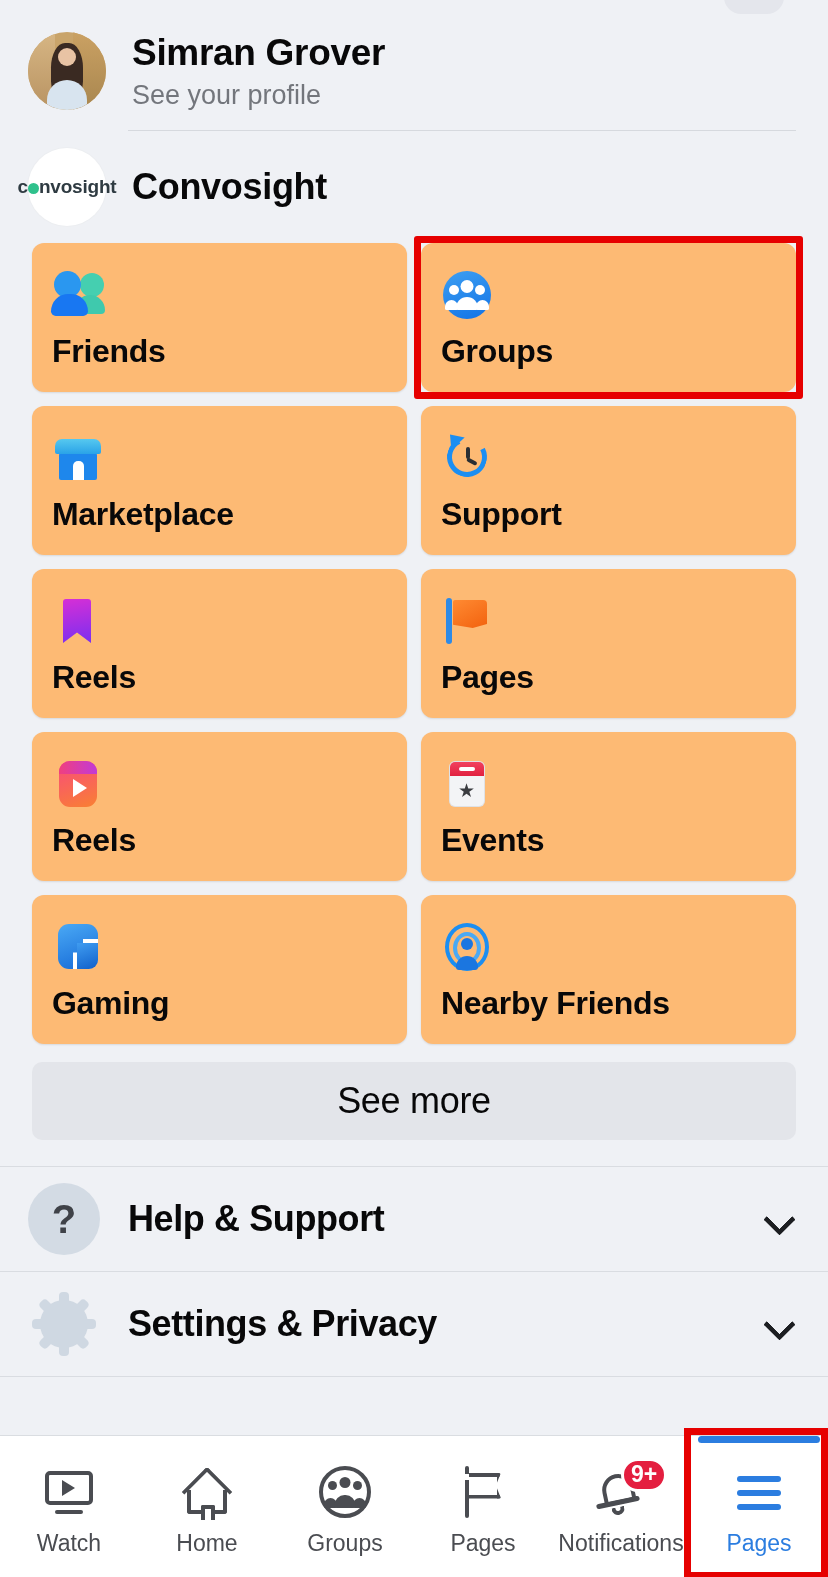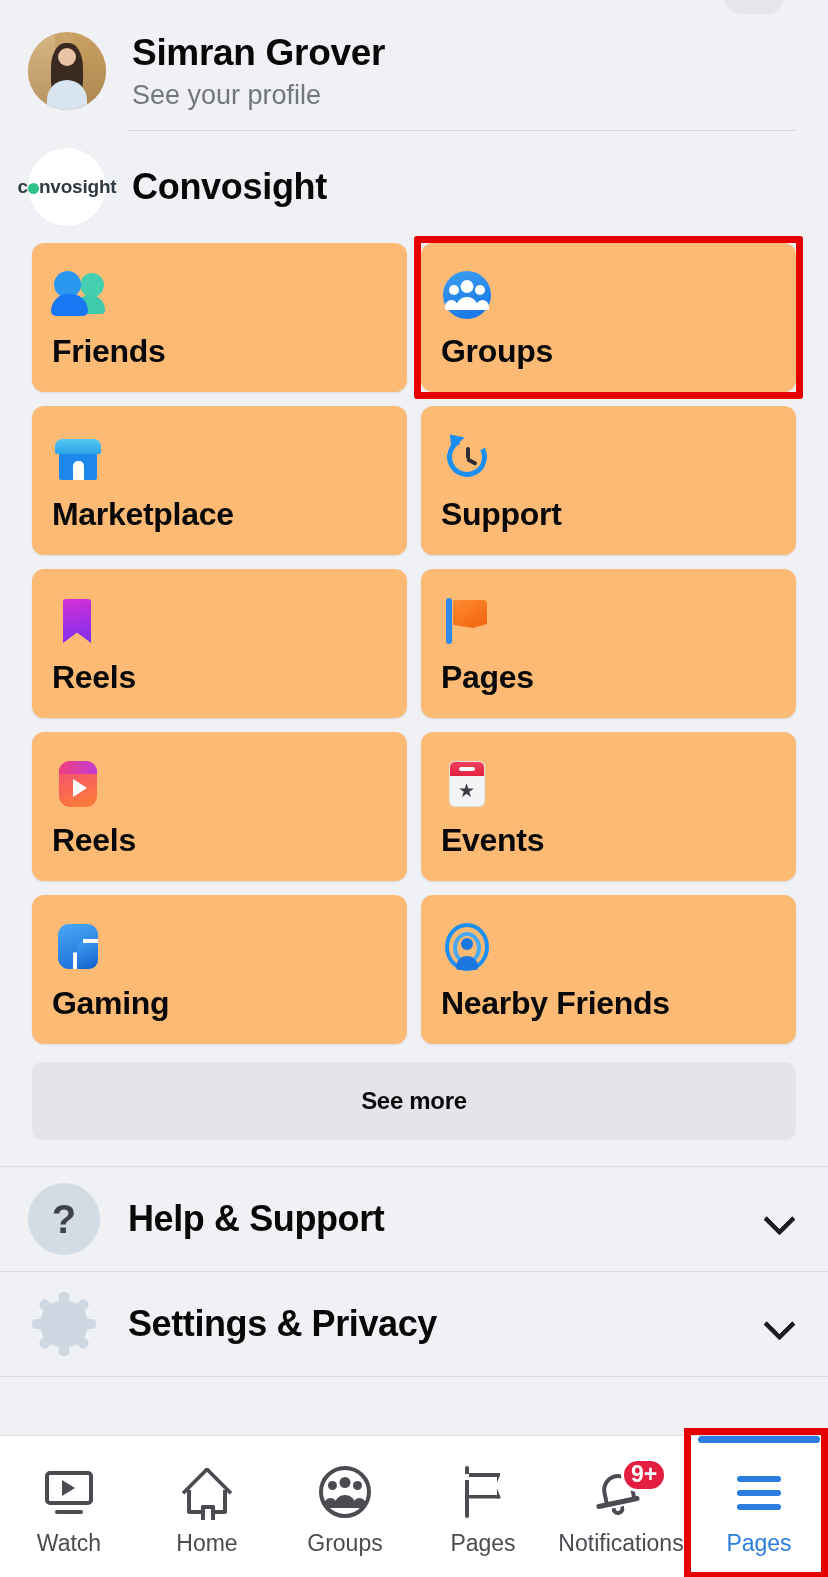--- a/index.html
+++ b/index.html
@@ -123,21 +123,21 @@
   .i-nearby .r1{position:absolute;left:4px;top:2px;width:44px;height:48px;border-radius:50%;border:4px solid #1b8ef2;}
   .i-nearby .r2{position:absolute;left:12px;top:11px;width:28px;height:32px;border-radius:50%;border:4px solid #4aa9f5;}
   .i-nearby .hd{position:absolute;left:20px;top:17px;width:12px;height:12px;border-radius:50%;background:#1b76e0;}
   .i-nearby .bd{position:absolute;left:15px;bottom:3px;width:22px;height:14px;border-radius:11px 11px 3px 3px;background:#1b76e0;}
 
   
   .see-more-wrap{ padding:18px 32px 0 32px; }
   .see-more{
     height:78px; border-radius:10px; background:#e3e5ea;
     display:flex; align-items:center; justify-content:center;
-    font-size:24px; font-weight:bold; color:#080809; letter-spacing:-0.3px;
+    font-size:36px; font-weight:normal; color:#080809; letter-spacing:-0.3px;
   }
 
   
   .rows{ margin-top:26px; }
   .row-div{ height:1px; background:#d9dce1; }
   .erow{
     display:flex; align-items:center;
     height:104px; padding:0 34px 0 28px;
   }
   .erow .rico{

